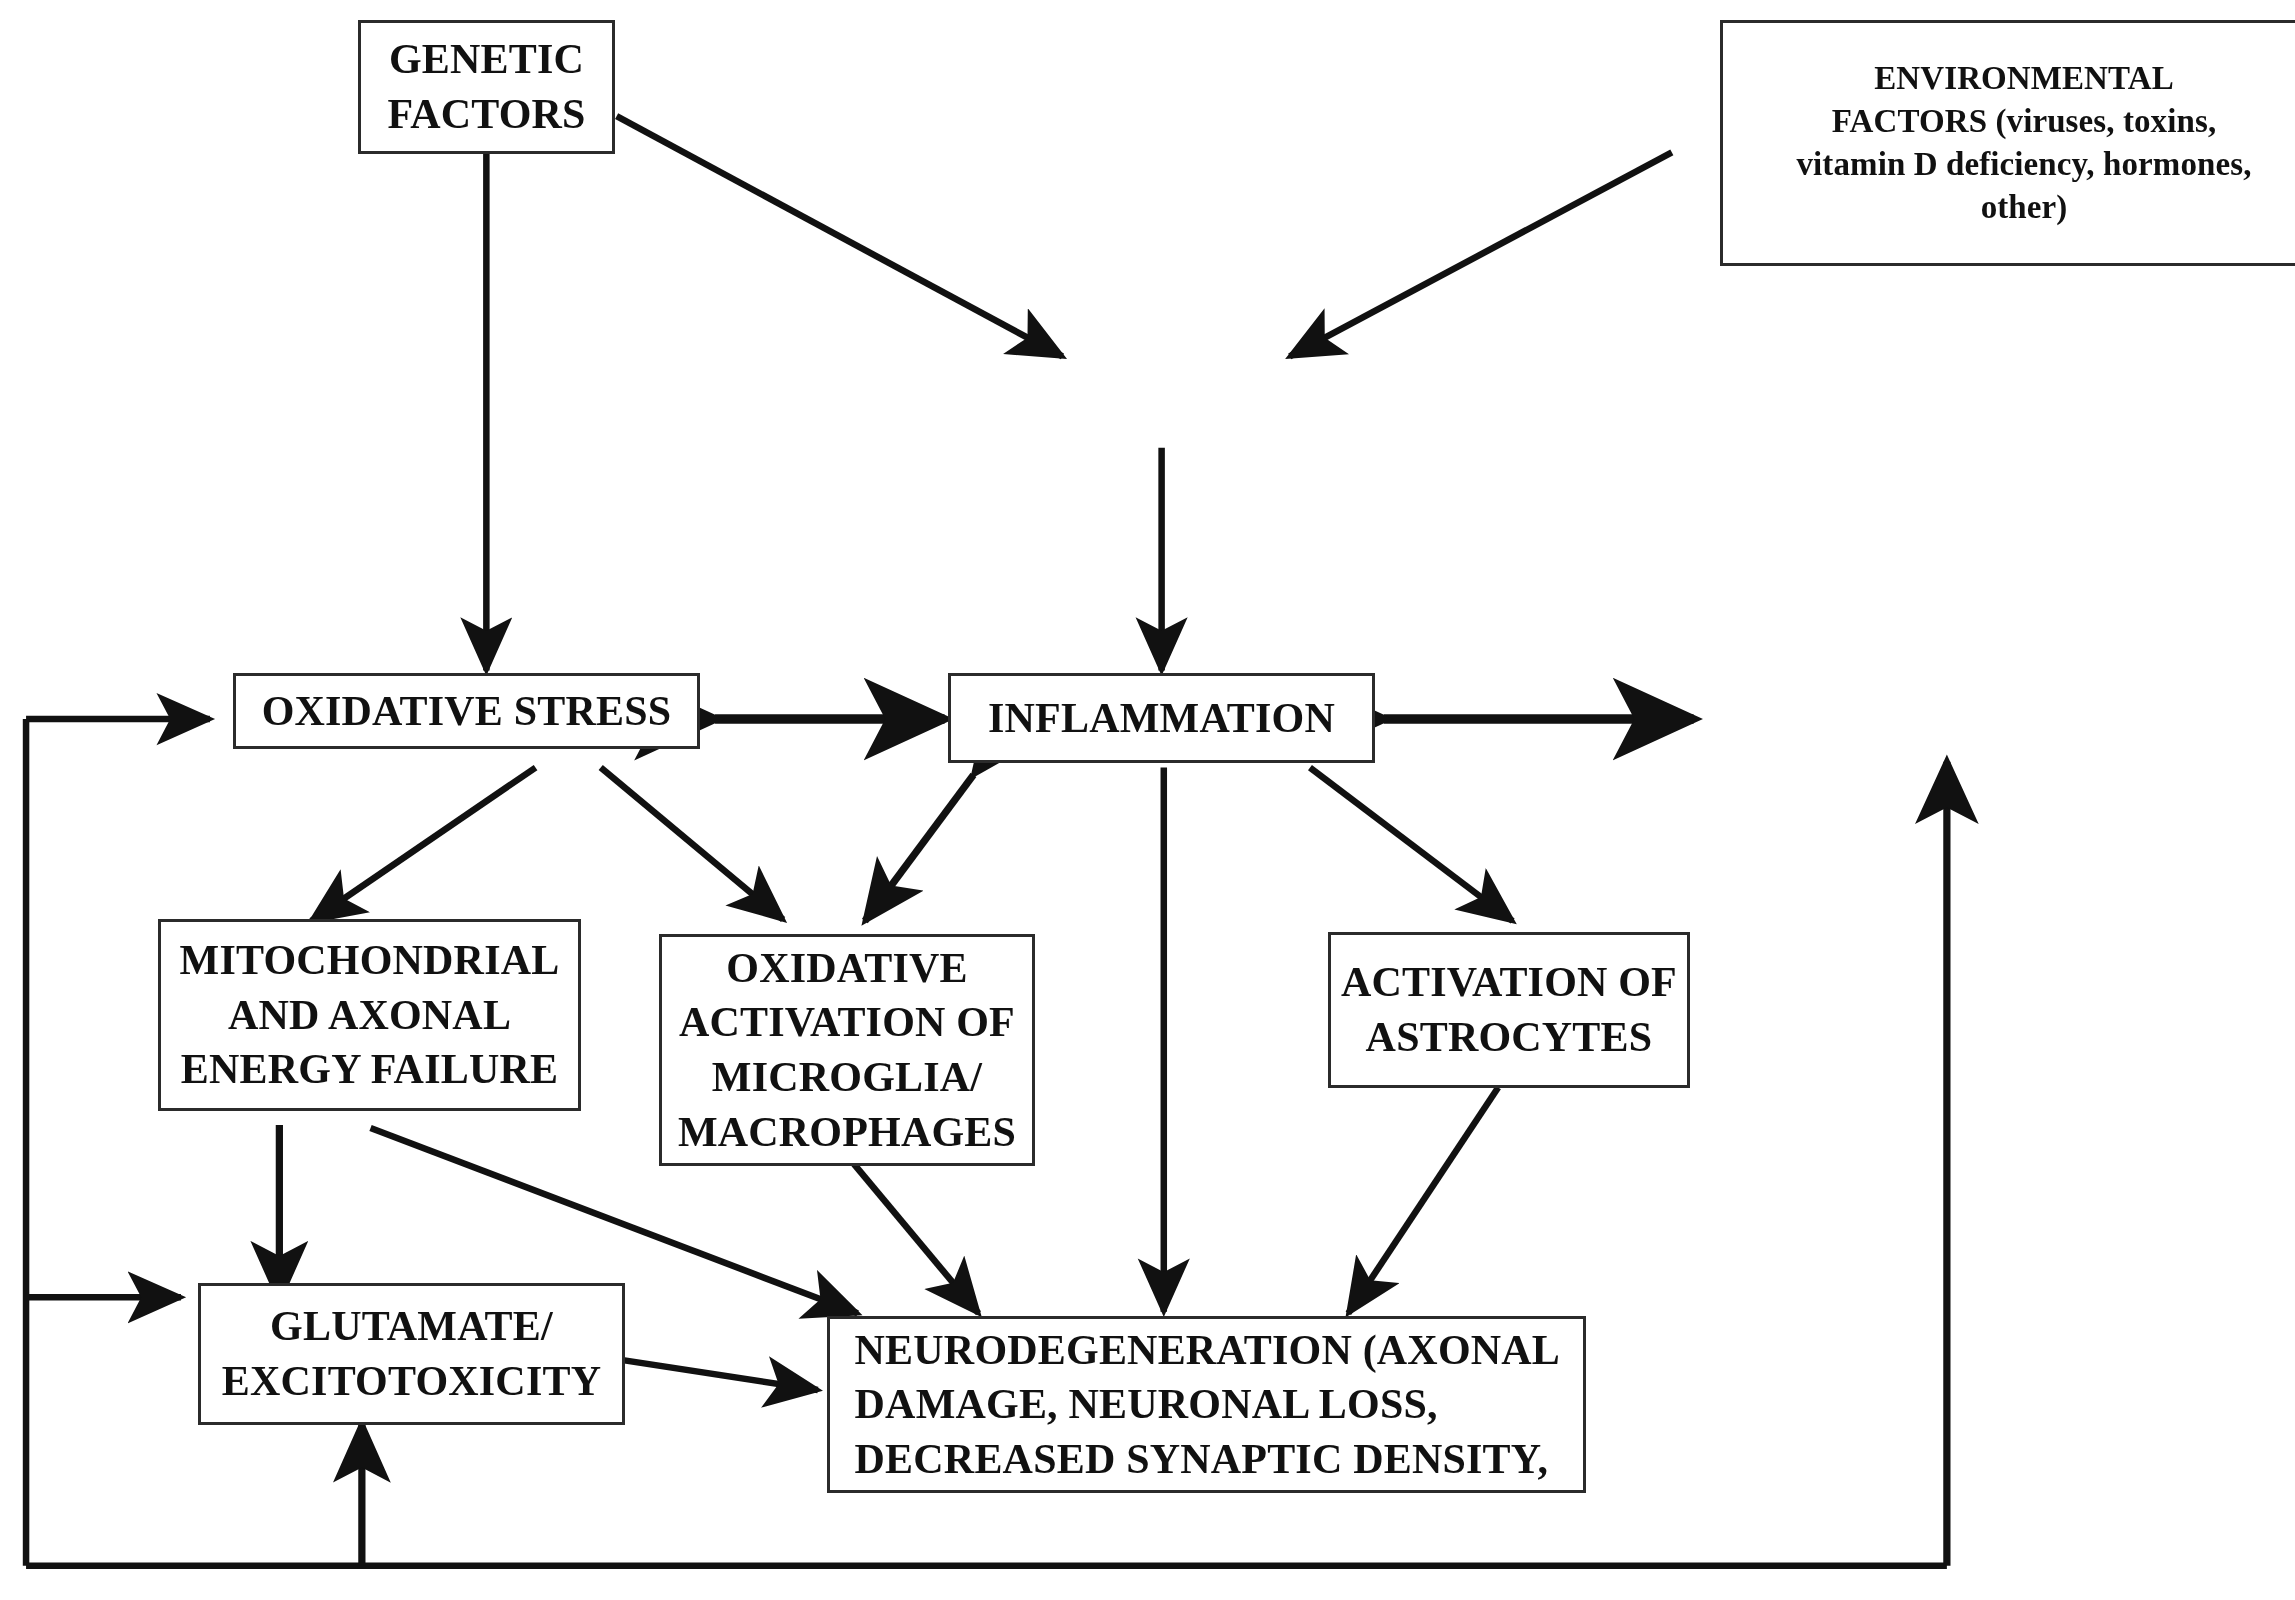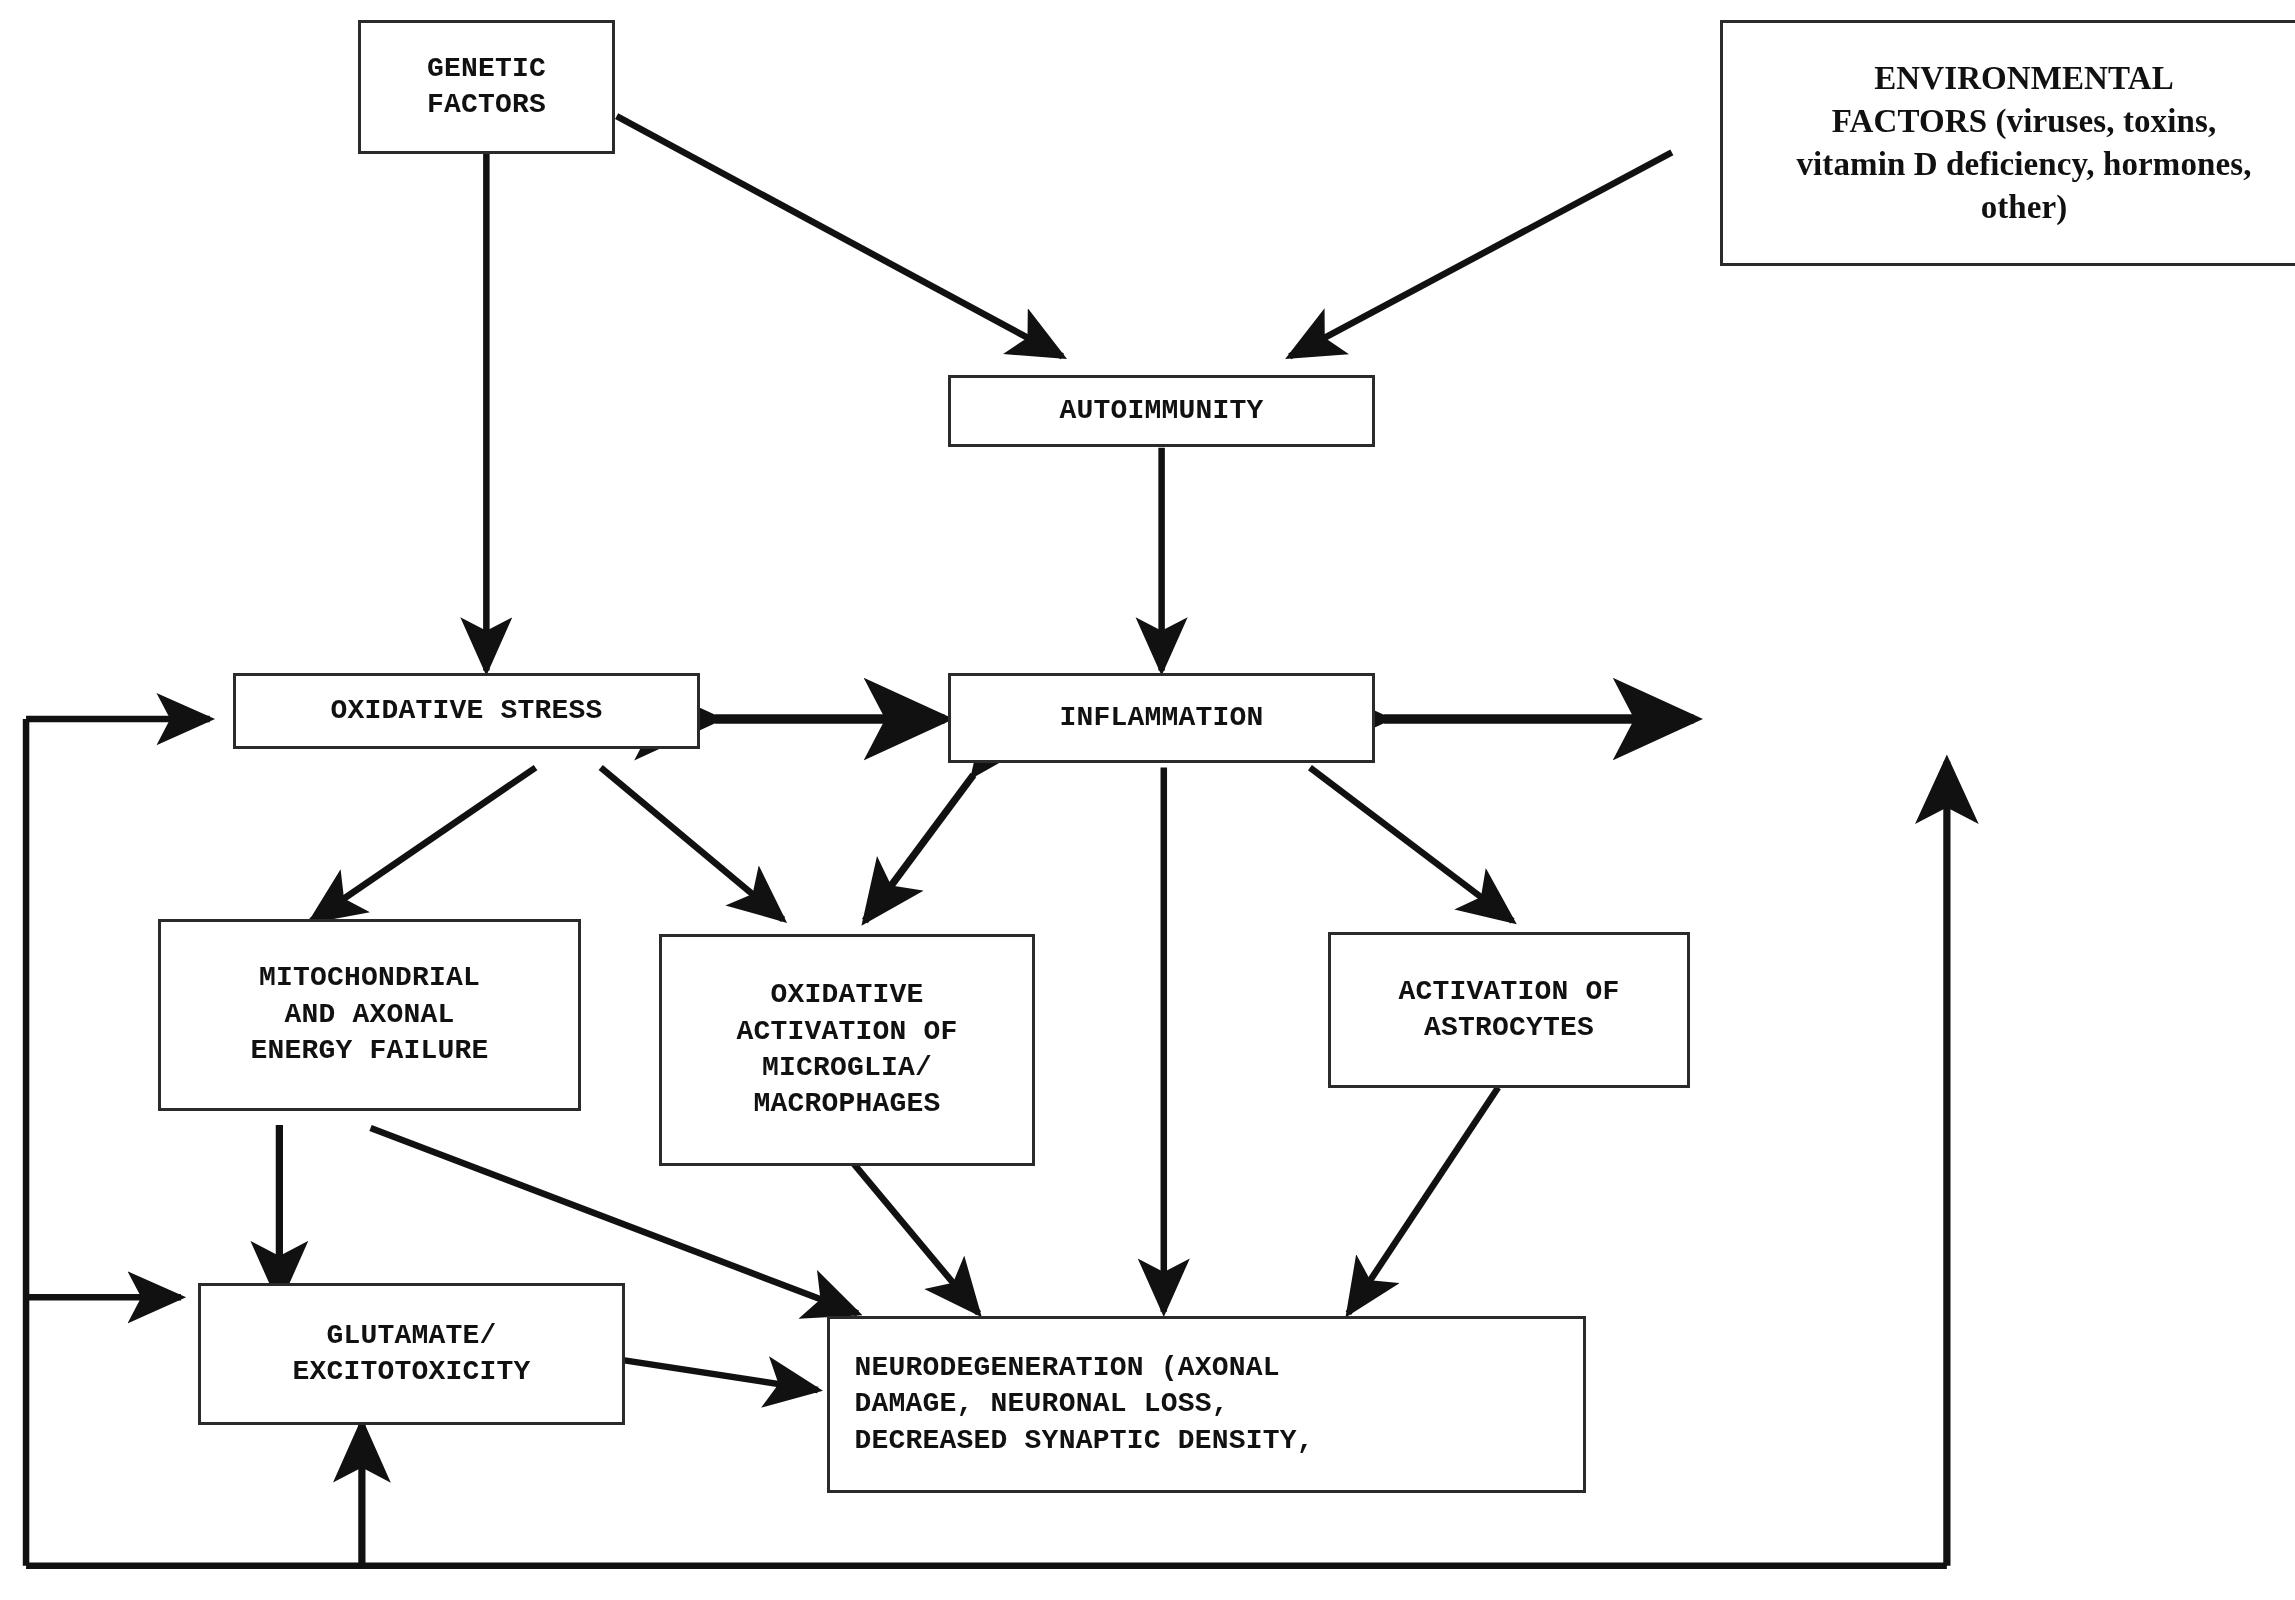--- a/index.html
+++ b/index.html
@@ -35,21 +35,21 @@
     font-weight: bold;
     line-height: 1.30;
     z-index: 5;
   }
   .node .txt {
     display: block;
     width: 100%;
     padding: 0 8.7px;
     white-space: pre-line;
   }
-  .fs-big   { font-size: 28px; letter-spacing: 0.2px; font-family: Liberation Mono, monospace; }
+  .fs-big   { font-size: 42px; letter-spacing: 0.2px; }
   .fs-mid   { font-size: 33px; letter-spacing: 0.1px; }
   .node.leftalign { justify-content: flex-start; margin-left: 7px; }
   .node.leftalign .txt { text-align: left; padding-left: 24.6px; }
   .mixed { font-weight: bold; }
 </style>
 </head>
 <body>
 
 <div id="stage">
 
@@ -114,23 +114,20 @@
 FACTORS</span>
   </div>
 
   <div class="node fs-mid mixed" style="left:1720px; top:20px; width:608px; height:246px;">
     <span class="txt">ENVIRONMENTAL
 FACTORS (viruses, toxins,
 vitamin D deficiency, hormones,
 other)</span>
   </div>
 
-  <div class="node fs-big" style="left:948px; top:375px; width:427px; height:72px;">
-    <span class="txt">AUTOIMMUNITY</span>
-  </div>
 
   <div class="node fs-big" style="left:233px; top:673px; width:467px; height:76px;">
     <span class="txt">OXIDATIVE STRESS</span>
   </div>
 
   <div class="node fs-big" style="left:948px; top:673px; width:427px; height:90px;">
     <span class="txt">INFLAMMATION</span>
   </div>
 
 

